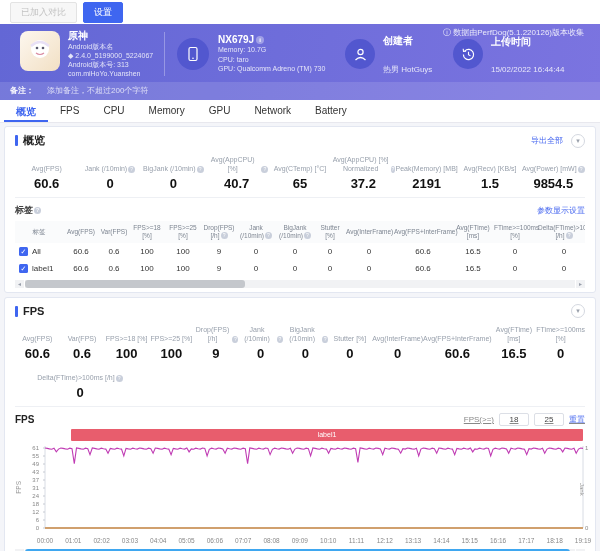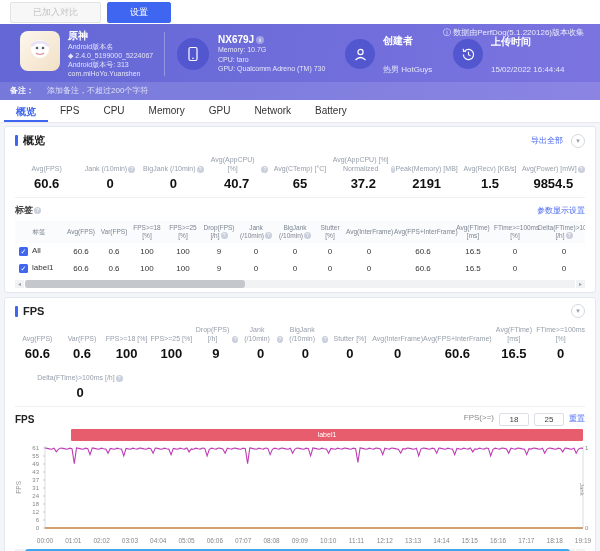--- a/index.html
+++ b/index.html
@@ -6,21 +6,21 @@
   body {
     width: 600px; height: 551px; overflow: hidden;
     font-family: "Liberation Sans", "DejaVu Sans", sans-serif;
     background: #f4f5f9; color: #222;
   }
   
   .titlebar { height: 24px; background: #fff; display: flex; align-items: center;
     justify-content: space-between; padding: 0 10px; }
   .titlebar .title { font-size: 12px; font-weight: bold; color: #1f1f1f; }
   .titlebar-actions { display: flex; gap: 6px; }
-  .btn { font-size: 9px; padding: 3px 22px; border-radius: 2px; cursor: pointer; }
+  .btn { font-size: 9px; padding: 3px 10px; border-radius: 2px; cursor: pointer; }
   .btn-disabled { background: #f7f7f7; border: 1px solid #e3e3e3; color: #c3c3c3; }
   .btn-primary { background: #3f66f0; border: 1px solid #3f66f0; color: #fff; }
   
   .hero { position: relative; background: linear-gradient(100deg, #6367d5 0%, #7b74e0 100%); color: #fff; }
   .collector { position: absolute; top: 3px; right: 16px; font-size: 8px; color: rgba(255,255,255,.85); }
   .hero-main { display: flex; align-items: center; padding: 8px 0 6px 20px; height: 58px; }
   .app-block { display: flex; gap: 8px; width: 140px; }
   .app-icon { width: 40px; height: 40px; border-radius: 8px; flex: 0 0 auto;
     background: linear-gradient(135deg,#fdf7ef,#f2e0c4); display:flex; align-items:center; justify-content:center; }
   .app-texts { font-size: 7px; line-height: 9px; color: rgba(255,255,255,.82); }
@@ -63,32 +63,32 @@
     font-size: 5px; line-height: 7px; text-align: center; margin-left: 1px; vertical-align: 1px; }
   .hr { border: 0; border-top: 1px solid #eef0f4; margin: 6px 0; }
   
   .tbl-titlerow { display: flex; justify-content: space-between; align-items: center; margin-bottom: 4px; }
   .tbl-title { font-size: 9px; color: #444; font-weight: bold; }
   .tbl { overflow: hidden; width: 100%; }
   .t-row { display: flex; align-items: center; }
   .t-head { background: #fafbfc; }
   .t-cell { flex: 0 0 auto; font-size: 6.5px; color: #7d8591; text-align: center; line-height: 8px; padding: 3px 1px; }
   .t-row.t-body .t-cell { font-size: 8px; color: #333; padding: 4px 1px; }
-  .t-name { display: flex; align-items: flex-start; gap: 4px; justify-content: flex-start; padding-left: 4px !important; }
+  .t-name { display: flex; align-items: center; gap: 4px; justify-content: flex-start; padding-left: 4px !important; }
   .cbx { width: 9px; height: 9px; background: #3f66f0; border-radius: 1.5px; color: #fff; font-size: 7px;
     line-height: 9px; text-align: center; flex: 0 0 auto; cursor: pointer; }
   .h-scroll { display: flex; align-items: center; height: 9px; margin-top: 2px; gap: 1px; }
   .h-arrow { width: 9px; height: 8px; background: #f1f2f4; color: #9aa0ab; font-size: 6px; line-height: 8px;
     text-align: center; cursor: pointer; flex: 0 0 auto; }
   .h-track { flex: 1; height: 8px; background: #f1f2f4; position: relative; }
   .h-thumb { position: absolute; top: 0; left: 0; height: 8px; background: #c4c7cc; border-radius: 3px; cursor: pointer; }
   
   .chart-headrow { display: flex; justify-content: space-between; align-items: center; margin: 4px 0 3px; }
   .chart-title { font-size: 10px; font-weight: bold; color: #222; }
-  .chart-controls { display: flex; gap: 5px; font-size: 8px; color: #888; }
+  .chart-controls { display: flex; align-items: center; gap: 5px; font-size: 8px; color: #888; text-decoration: underline; }
   .thr-input { width: 30px; height: 13px; border: 1px solid #dcdfe6; border-radius: 2px; font-size: 8px;
     text-align: center; color: #444; font-family: inherit; }
   .band { height: 12px; background: #e85d6d; border-radius: 1px; margin: 0 2px 2px 56px;
     color: #fff; font-size: 7px; text-align: center; line-height: 12px; }
   .plot-wrap { position: relative; height: 94px; }
   .axis-label-left { position: absolute; left: 0px; top: 38px; writing-mode: vertical-rl; transform: rotate(180deg);
     font-size: 6.5px; color: #999; }
   .axis-label-right { position: absolute; right: 0px; top: 40px; writing-mode: vertical-rl; font-size: 6px; color: #999; }
   .ytick { position: absolute; width: 24px; text-align: right; font-size: 6px; color: #888; }
   .y2tick { position: absolute; left: 570px; font-size: 6px; color: #888; }

